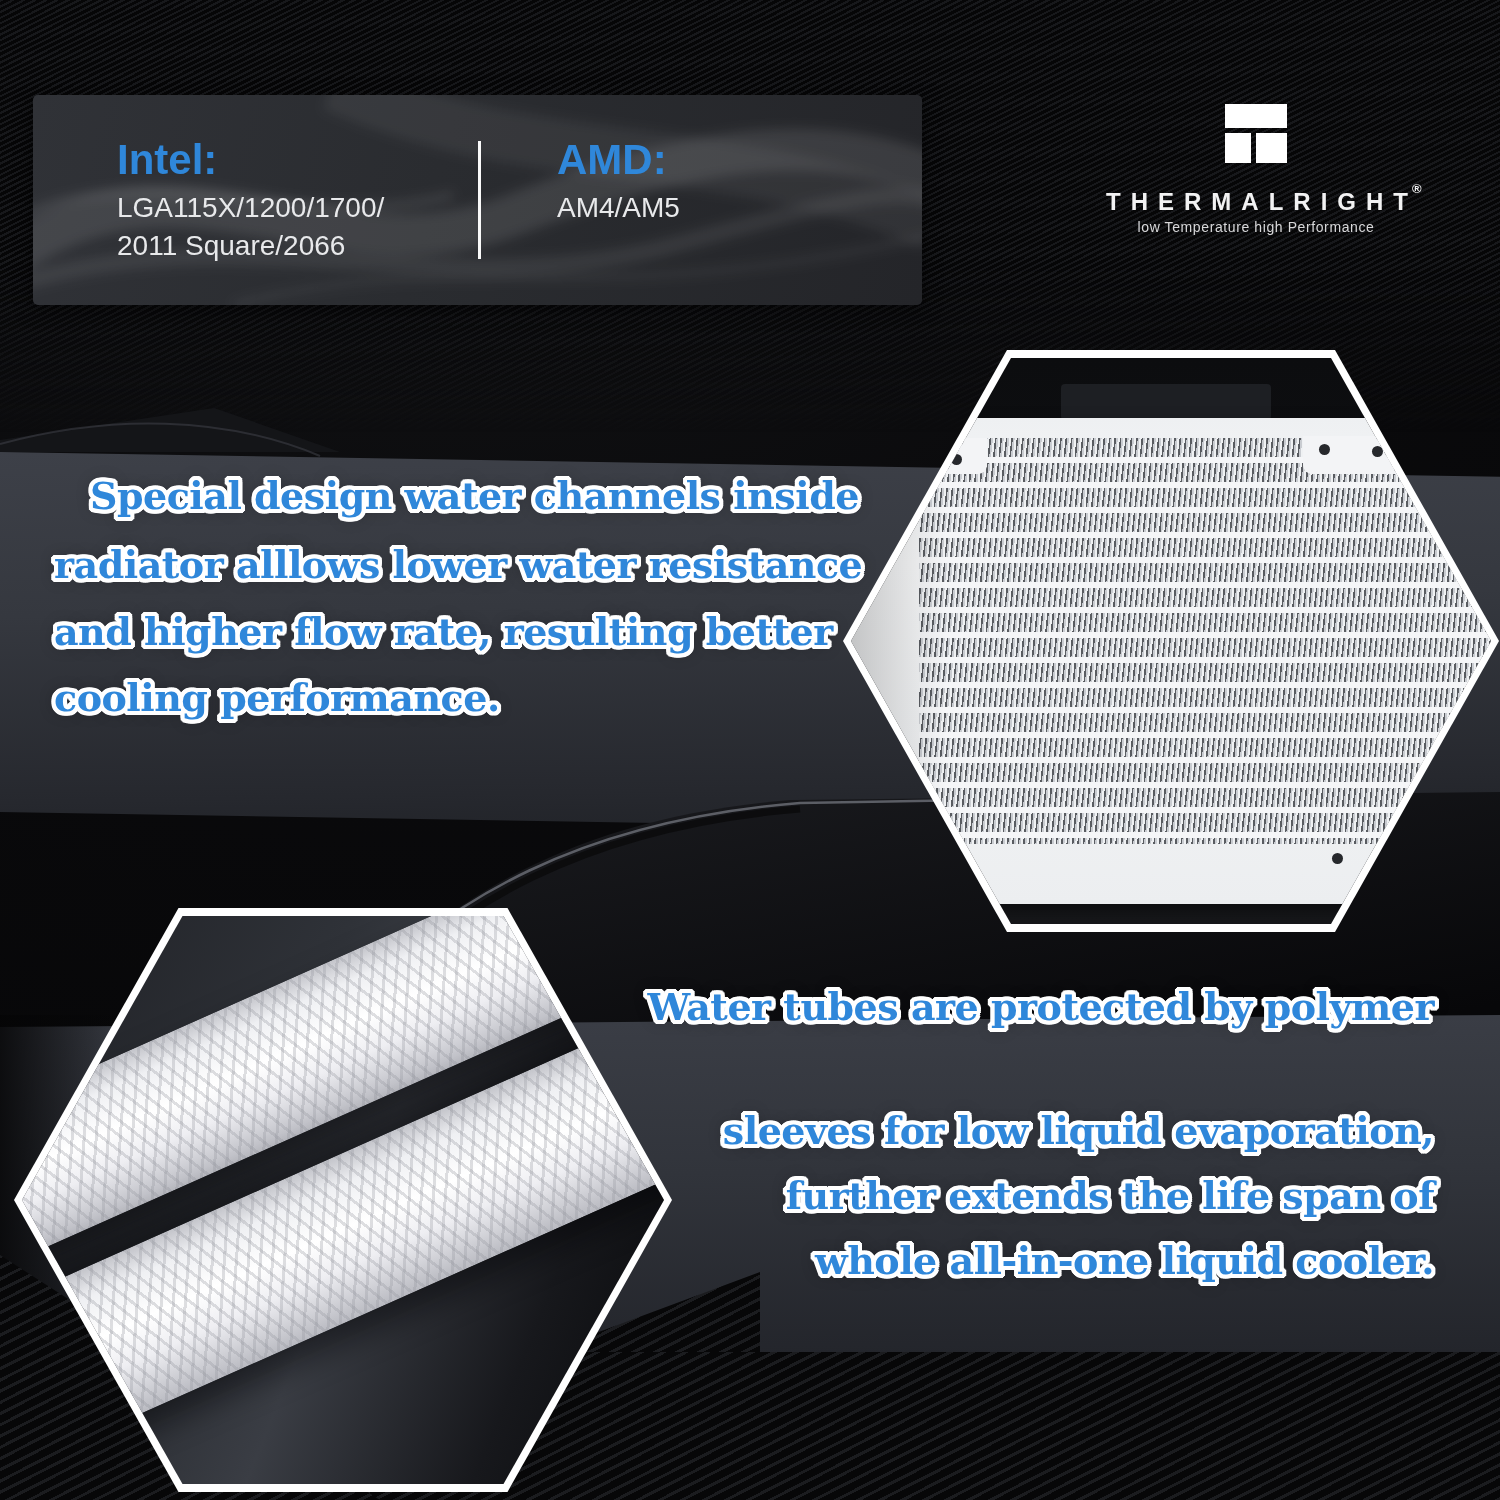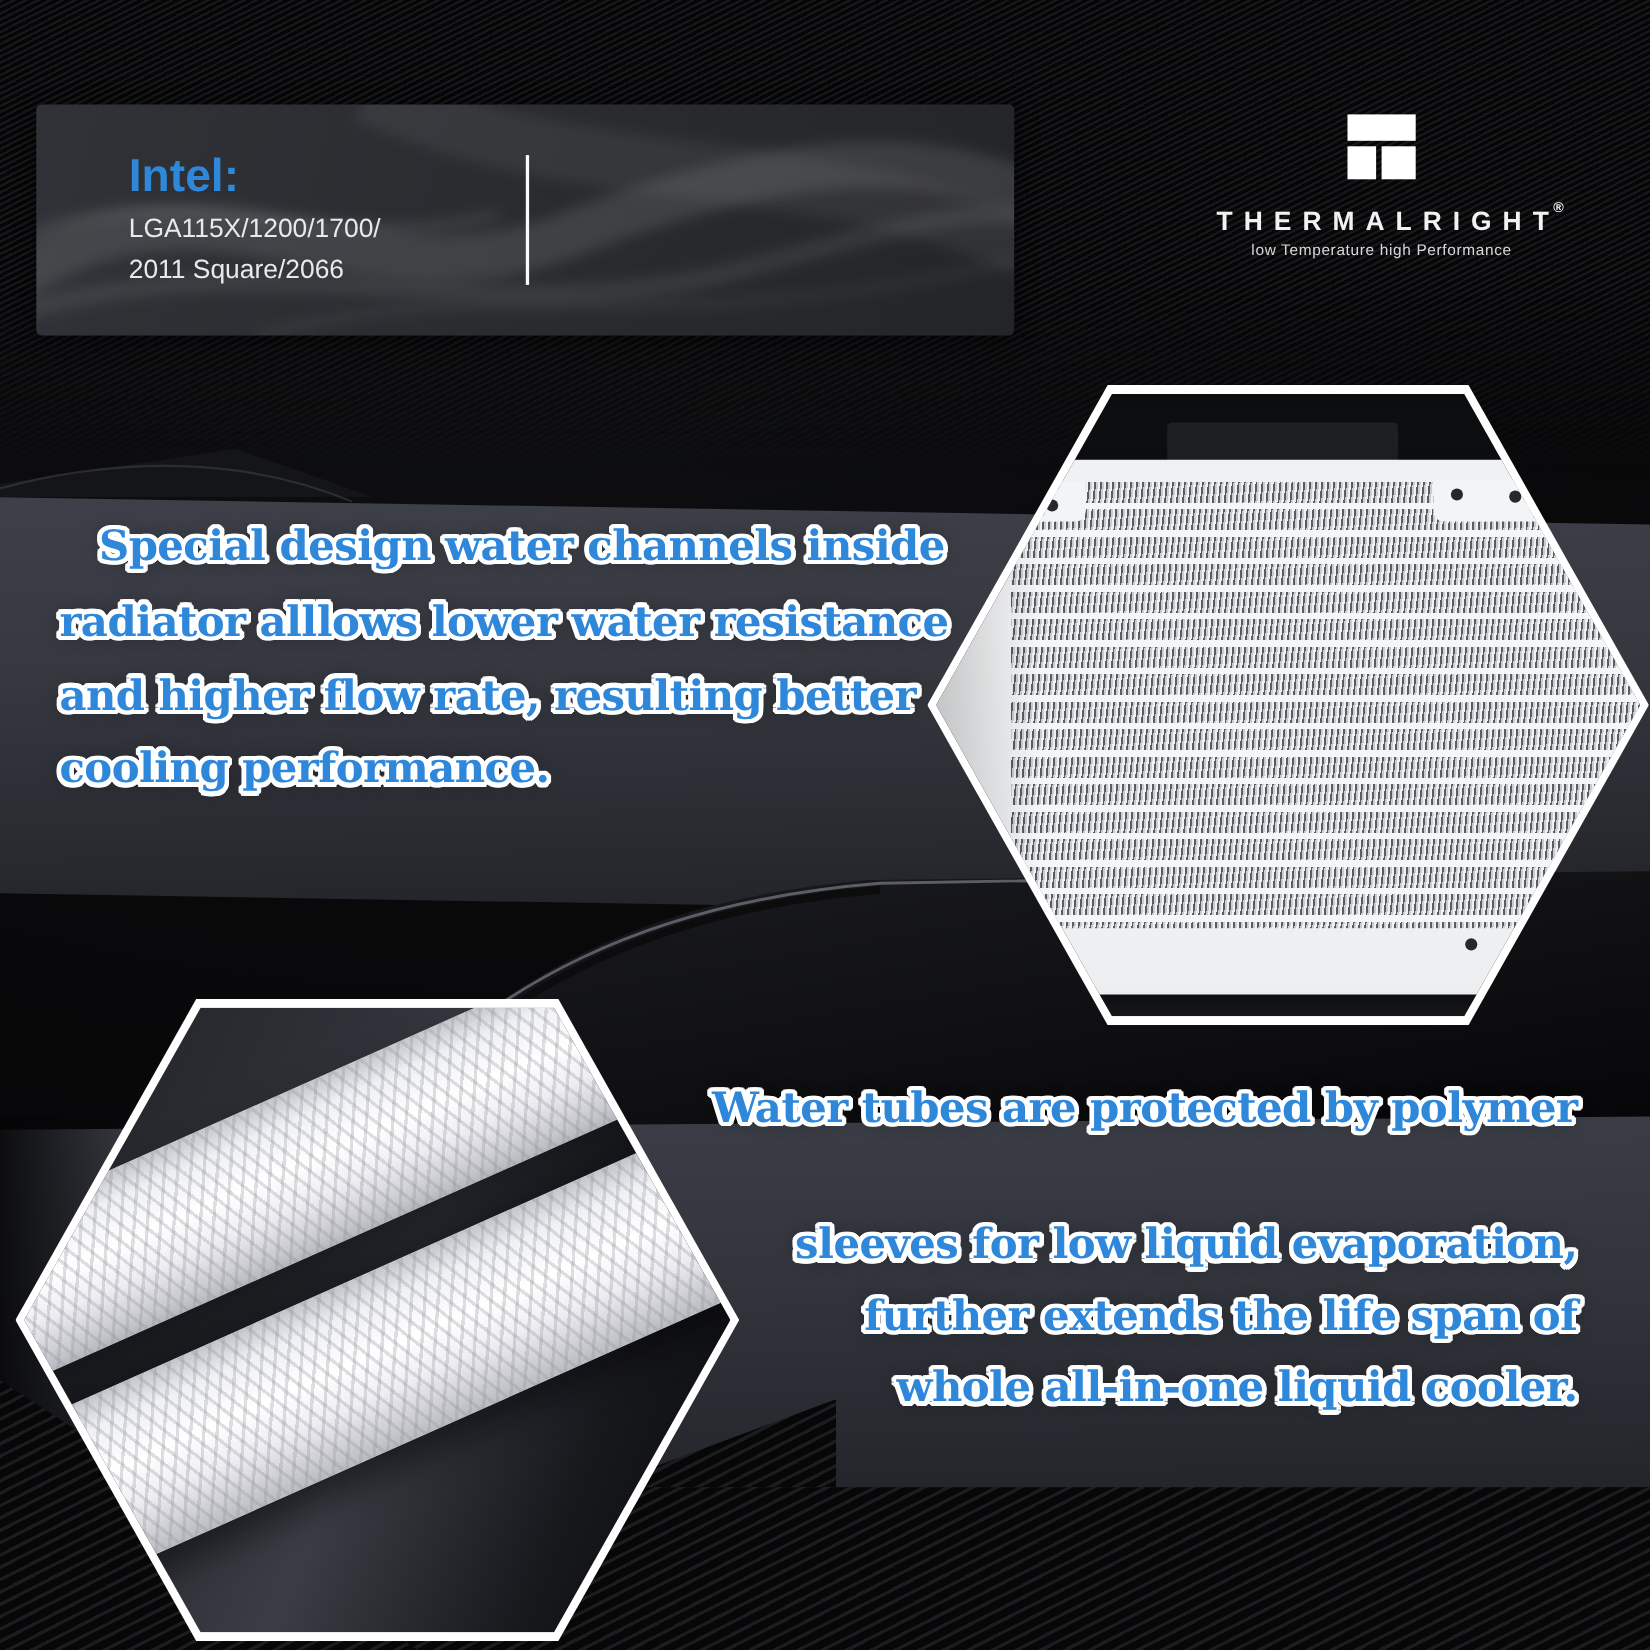--- a/index.html
+++ b/index.html
@@ -62,21 +62,21 @@
     box-shadow:0 4px 18px rgba(0,0,0,.5);
   }
   .banner svg.smoke{position:absolute;left:0;top:0;width:100%;height:100%;}
   .banner-col{position:absolute;top:42px;}
   .banner-col.intel{left:84px;}
   .banner-col.amd{left:524px;}
   .compat-label{
     font-size:42px;font-weight:bold;line-height:46px;color:#2f87da;
     letter-spacing:0px;margin-bottom:6px;
   }
-  .compat-line{font-size:24px;line-height:38px;color:#e8e9eb;font-weight:400;}
+  .compat-line{font-size:28px;line-height:38px;color:#e8e9eb;font-weight:400;}
   .banner-divider{
     position:absolute;left:445px;top:46px;width:3px;height:118px;background:#fafafa;
   }
   
   .logo{position:absolute;left:1100px;top:104px;width:312px;text-align:center;}
   .t-icon{width:62px;height:60px;margin:0 auto;}
   .t-bar{width:62px;height:24px;background:#fff;}
   .t-row{margin-top:5px;display:flex;gap:5px;justify-content:flex-start;}
   .t-sq-small{width:26px;height:30px;background:#fff;}
   .t-sq-big{width:31px;height:30px;background:#fff;}
@@ -188,20 +188,24 @@
         <path d="M200,210 C420,150 560,220 900,140" stroke-opacity="0.16" stroke-width="2.5"></path>
         <path d="M300,-10 C500,80 700,40 900,130" stroke-opacity="0.06" stroke-width="52"></path>
       </g>
     </svg>
     <div class="banner-col intel">
       <div class="compat-label">Intel:</div>
       <div class="compat-line">LGA115X/1200/1700/</div>
       <div class="compat-line">2011 Square/2066</div>
     </div>
     <div class="banner-divider"></div>
+    <div class="banner-col amd">
+      <div class="compat-label">AMD:</div>
+      <div class="compat-line">AM4/AM5</div>
+    </div>
   </div>
 
   <div class="logo">
     <div class="t-icon">
       <div class="t-bar"></div>
       <div class="t-row">
         <div class="t-sq-small"></div>
         <div class="t-sq-big"></div>
       </div>
     </div>

